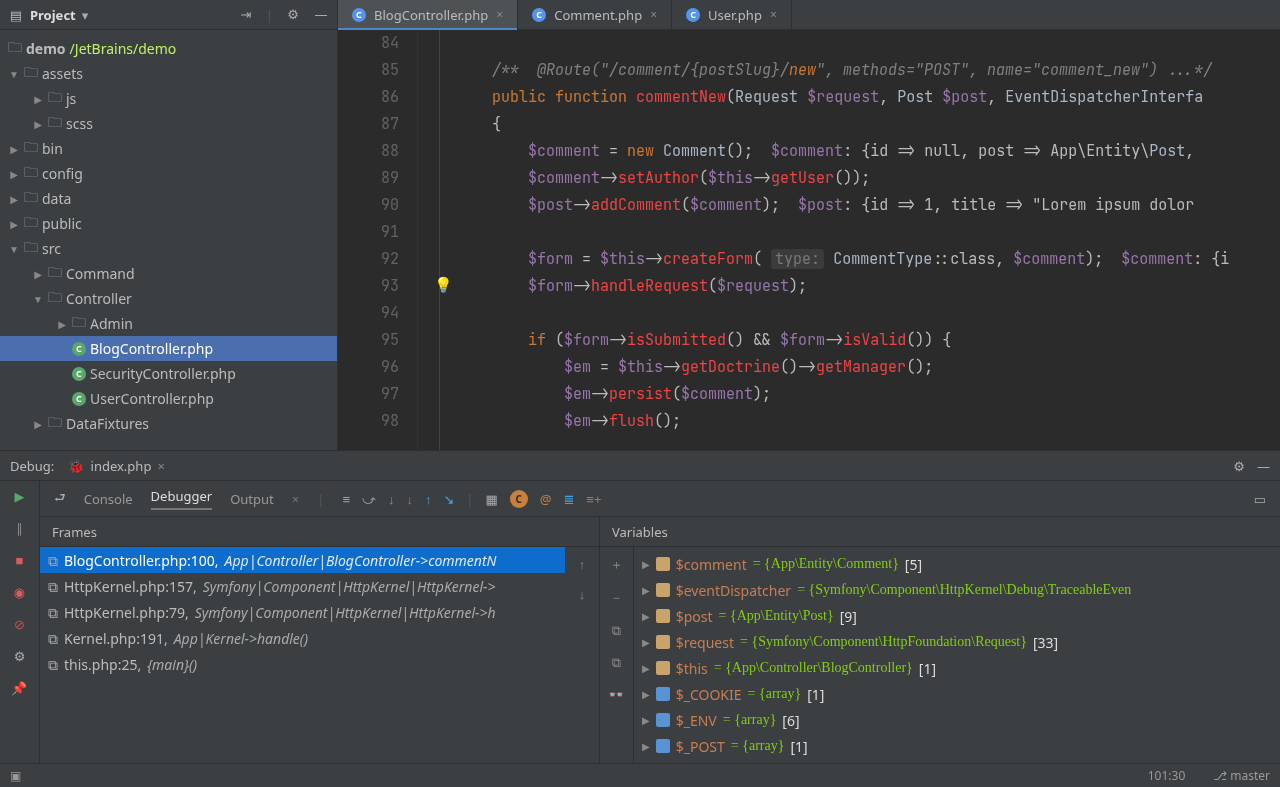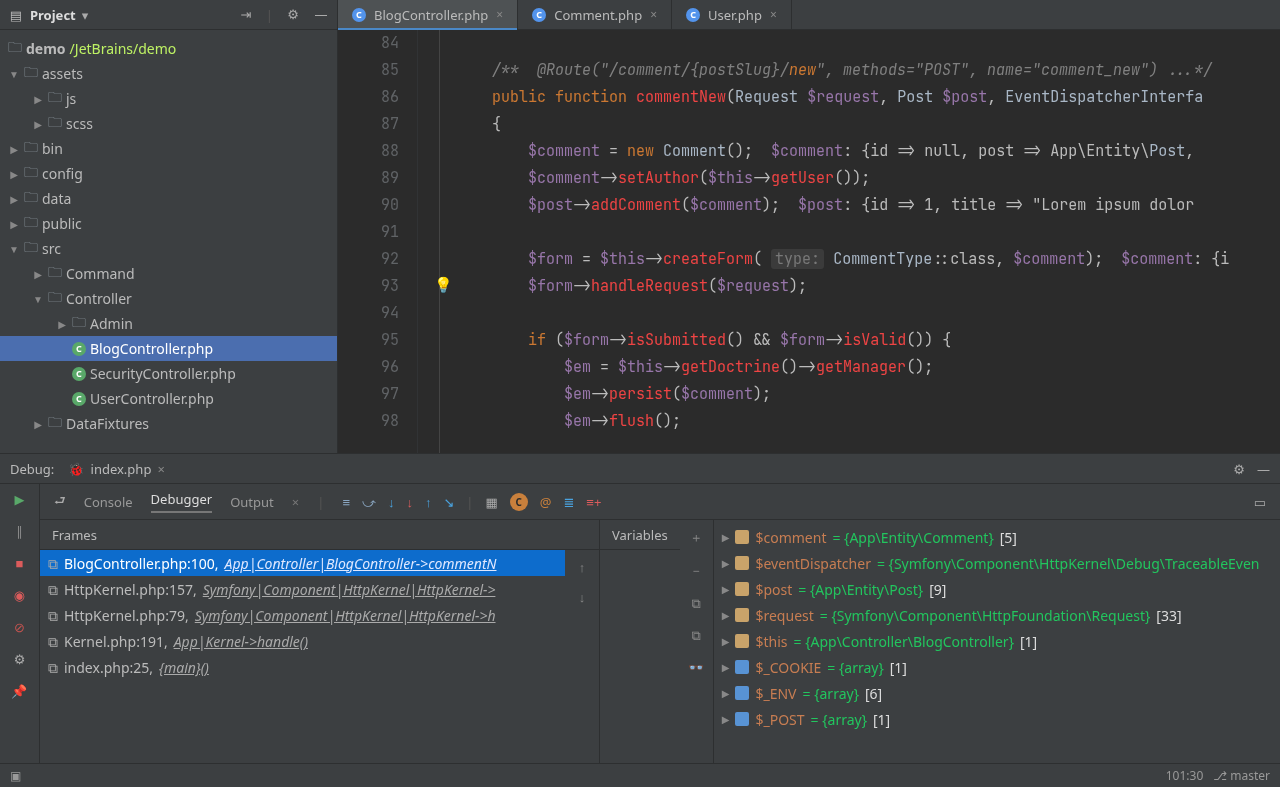--- a/index.html
+++ b/index.html
@@ -96,41 +96,41 @@
   .debug-subtabs .st.active { color:#ddd; border-bottom:2px solid #777; padding-bottom:3px;}
   .debug-subtabs .st-icons { display:flex; gap:12px; color:#8aa6c1;}
 
   .frames-vars { flex:1; display:flex; min-height:0;}
   .frames { width:560px; display:flex; flex-direction:column; border-right:1px solid #2d2f30;}
   .panel-title { height:30px; display:flex; align-items:center; padding:0 12px; color:#bbb; border-bottom:1px solid #2d2f30;}
   .frames-list { flex:1; overflow:hidden; font-size:14px;}
   .frame-row { height:26px; display:flex; align-items:center; gap:6px; padding:0 8px; white-space:nowrap; overflow:hidden;}
   .frame-row.sel { background:#0d6ccc; color:#fff;}
   .frame-row .loc { }
-  .frame-row .ctx { font-style:italic; color:#aaa;text-decoration:underline;}
+  .frame-row .ctx { font-style:italic; color:#aaa;}
   .frame-row.sel .ctx { color:#e0e8ff; }
   .stack-ico { color:#aaa; }
 
-  .vars { flex:1; display:flex; flex-direction:row;}
+  .vars { flex:1; display:flex; flex-direction:column;}
   .vars-list { flex:1; overflow:hidden; font-size:14px; padding:4px 0;}
   .var-row { height:26px; display:flex; align-items:center; gap:6px; padding:0 8px; white-space:nowrap;}
   .var-ico { width:14px; height:14px; display:inline-block; background:#c9a36a; border-radius:2px;}
   .var-ico.blue { background:#5893d4;}
   .vname { color:#c77d52; }
-  .vtype { color:#22c55e;}
+  .vtype { color:#84cc16;font-family:Liberation Serif, serif;}
   .vnum { color:#ddd;}
   .vars-tools { width:34px; display:flex; flex-direction:column; align-items:center; padding-top:8px; gap:14px; color:#888; border-right:1px solid #2d2f30;}
   .frames-tools { width:34px; display:flex; flex-direction:column; align-items:center; padding-top:8px; gap:12px; color:#888;}
 
   .vars-wrap { flex:1; display:flex; }
   .frames-wrap { flex:1; display:flex; }
 
   
   .statusbar { height:24px; background:#3c3f41; border-top:1px solid #2d2f30; display:flex; align-items:center; padding:0 10px; font-size:12px; color:#999;}
-  .statusbar .right { margin-left:auto; display:flex; gap:10px; align-items:center;}
+  .statusbar .right { margin-left:auto; display:flex; gap:28px; align-items:center;}
 </style>
 </head>
 <body>
 
 <div class="workspace">
 
   <div class="sidebar">
     <div class="sidebar-header">
       <span class="tool-ico">▤</span>
       <span class="title">Project</span>
@@ -343,21 +343,21 @@
                   <span class="loc">HttpKernel.php:79,</span> 
                   <span class="ctx">Symfony|Component|HttpKernel|HttpKernel-&gt;h</span>
                 </div>
                 <div class="frame-row">
                   <span class="stack-ico">⧉</span>
                   <span class="loc">Kernel.php:191,</span> 
                   <span class="ctx">App|Kernel-&gt;handle()</span>
                 </div>
                 <div class="frame-row">
                   <span class="stack-ico">⧉</span>
-                  <span class="loc">index.php:25,</span> 
+                  <span class="loc">this.php:25,</span> 
                   <span class="ctx">{main}()</span>
                 </div>
               </div>
             <div class="frames-tools">
               <span>↑</span>
               <span>↓</span>
             </div>
           </div>
         </div>
 

